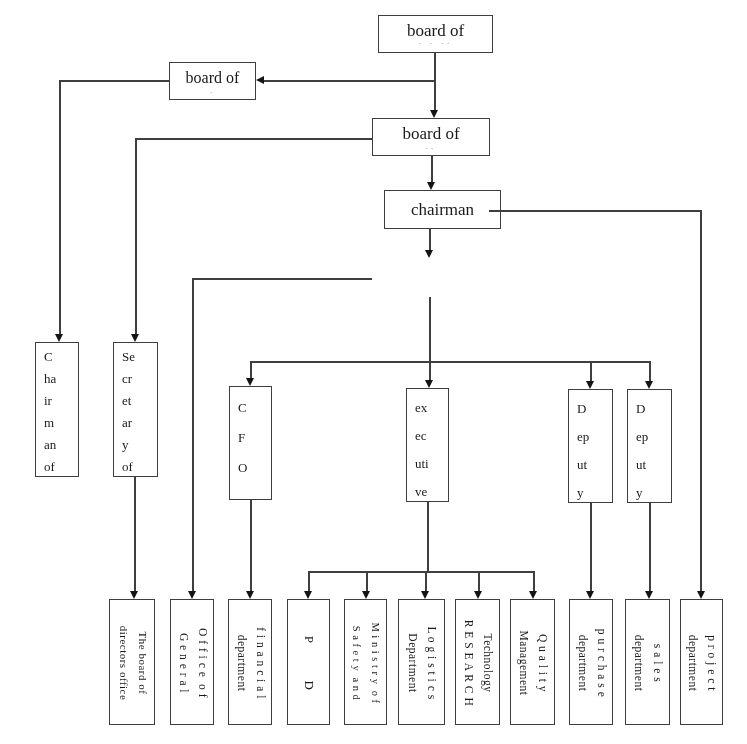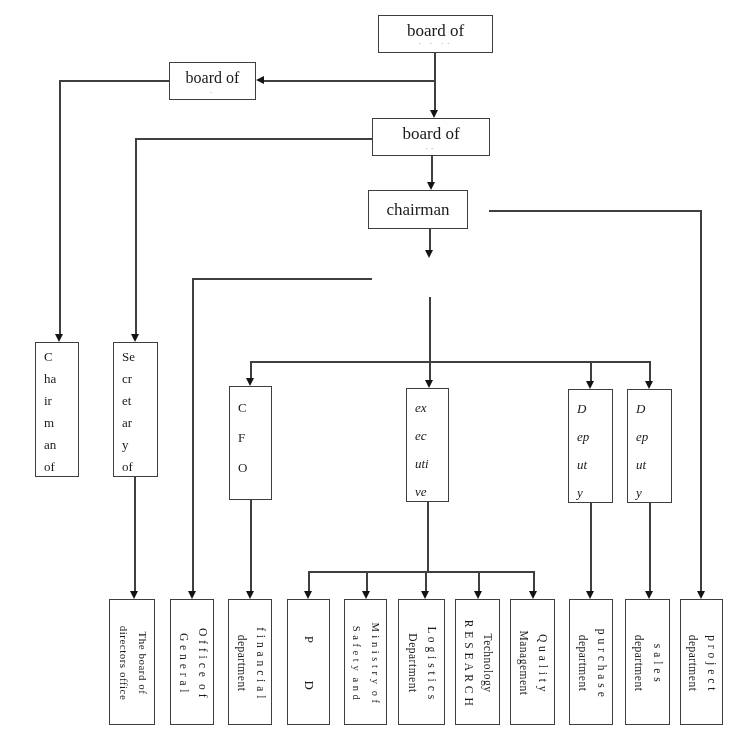--- a/index.html
+++ b/index.html
@@ -7,21 +7,21 @@
           font-family:"Liberation Serif","DejaVu Serif",serif;color:#1a1a1a;}
   
   .hbox,.vbox,.rbox{position:absolute;background:#ffffff;border:1.5px solid #3e3e3e;box-sizing:border-box;}
   .hbox{display:flex;flex-direction:column;align-items:center;justify-content:center;}
   .hlabel{font-size:17px;line-height:18px;white-space:nowrap;}
   .hsub{font-size:9px;line-height:7px;height:7px;color:#8a8a8a;letter-spacing:3px;overflow:hidden;}
   .vbox{padding:3px 0 0 8px;}
   .vlabel{display:block;font-size:13px;white-space:pre-line;}
   .lh22 .vlabel{line-height:22px;}
   .lh30 .vlabel{line-height:30px;padding-top:3px;}
-  .lh28 .vlabel{line-height:28px;padding-top:2px;font-style:italic;}
+  .lh28 .vlabel{line-height:28px;padding-top:2px;}
   .rbox{overflow:hidden;}
   .rinner{position:absolute;top:0;left:0;transform-origin:0 0;display:flex;flex-direction:column;
           justify-content:center;}
   .rlabel{display:block;width:100%;text-align:center;font-size:11.5px;line-height:19px;
           letter-spacing:0.5px;white-space:pre-wrap;}
   
   .vl,.hl{position:absolute;background:#3f3f3f;}
   .vl{width:1.5px;}
   .hl{height:1.5px;}
   .ad{position:absolute;width:0;height:0;border-left:4.5px solid transparent;
@@ -39,21 +39,21 @@
     <span class="hsub">· · ··</span>
   </div>
   <div class="hbox" style="left:169px;top:62px;width:87px;height:38px">
     <span class="hlabel" style="font-size:16px">board of</span>
     <span class="hsub">.</span>
   </div>
   <div class="hbox" style="left:372px;top:118px;width:118px;height:38px">
     <span class="hlabel">board of</span>
     <span class="hsub">..</span>
   </div>
-  <div class="hbox" style="left:368px;top:190px;width:100px;height:39px">
+  <div class="hbox" style="left:384px;top:190px;width:117px;height:39px">
     <span class="hlabel">chairman</span>
   </div>
 
   <div class="vbox lh22" style="left:35px;top:342px;width:44px;height:135px">
     <span class="vlabel">C
 ha
 ir
 m
 an
 of</span>

